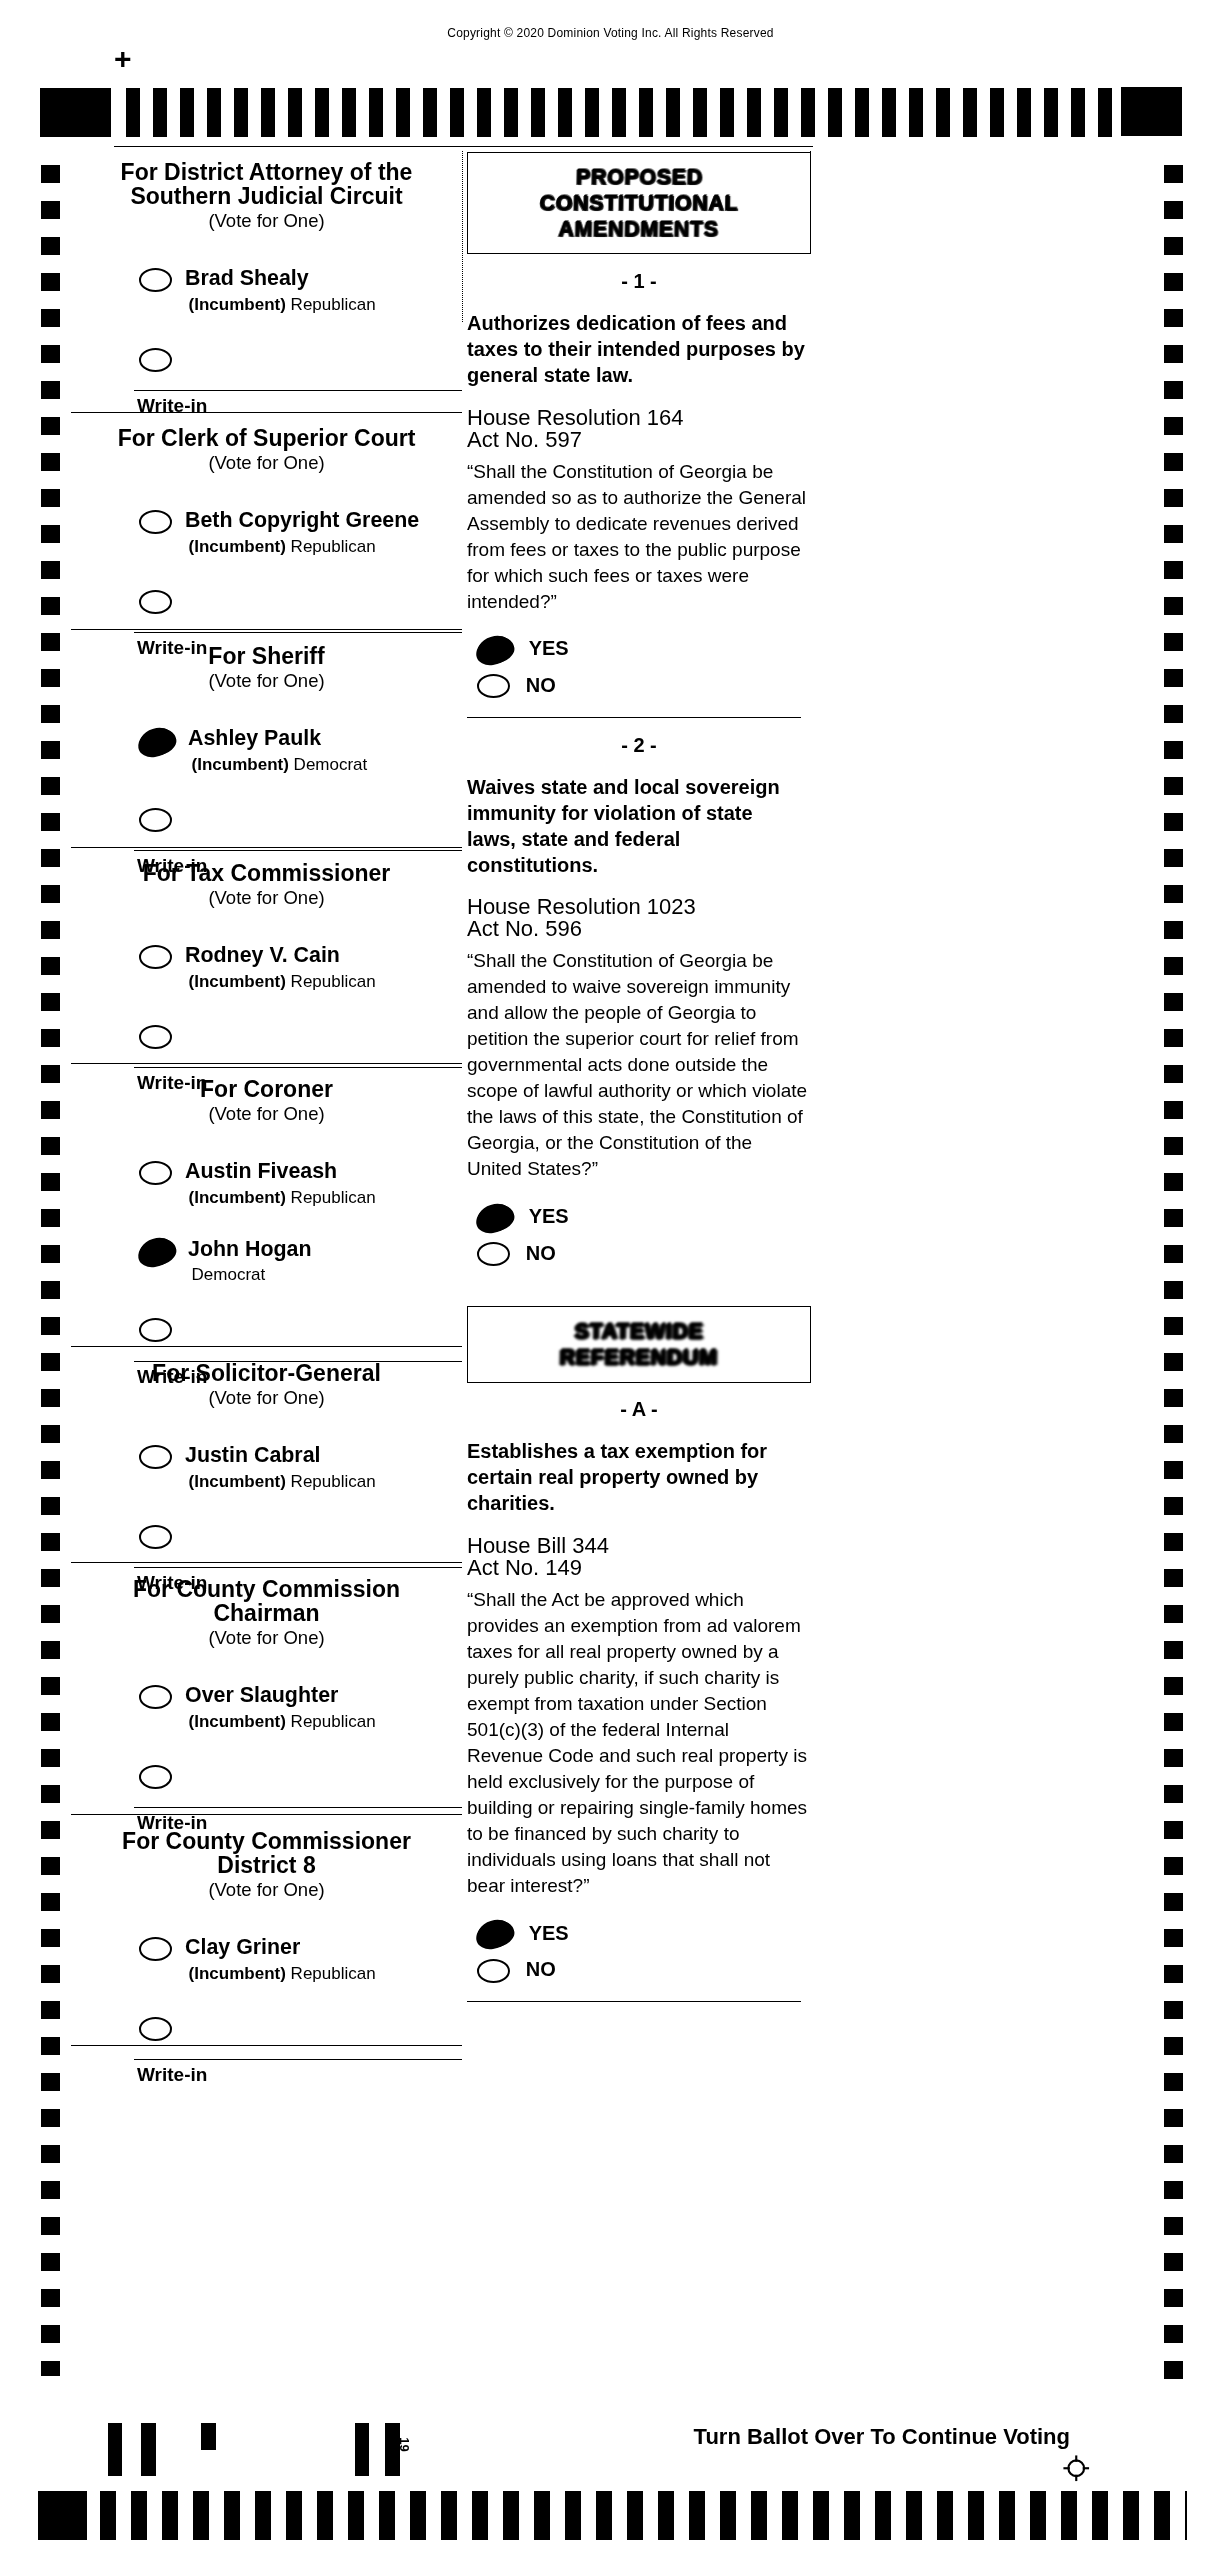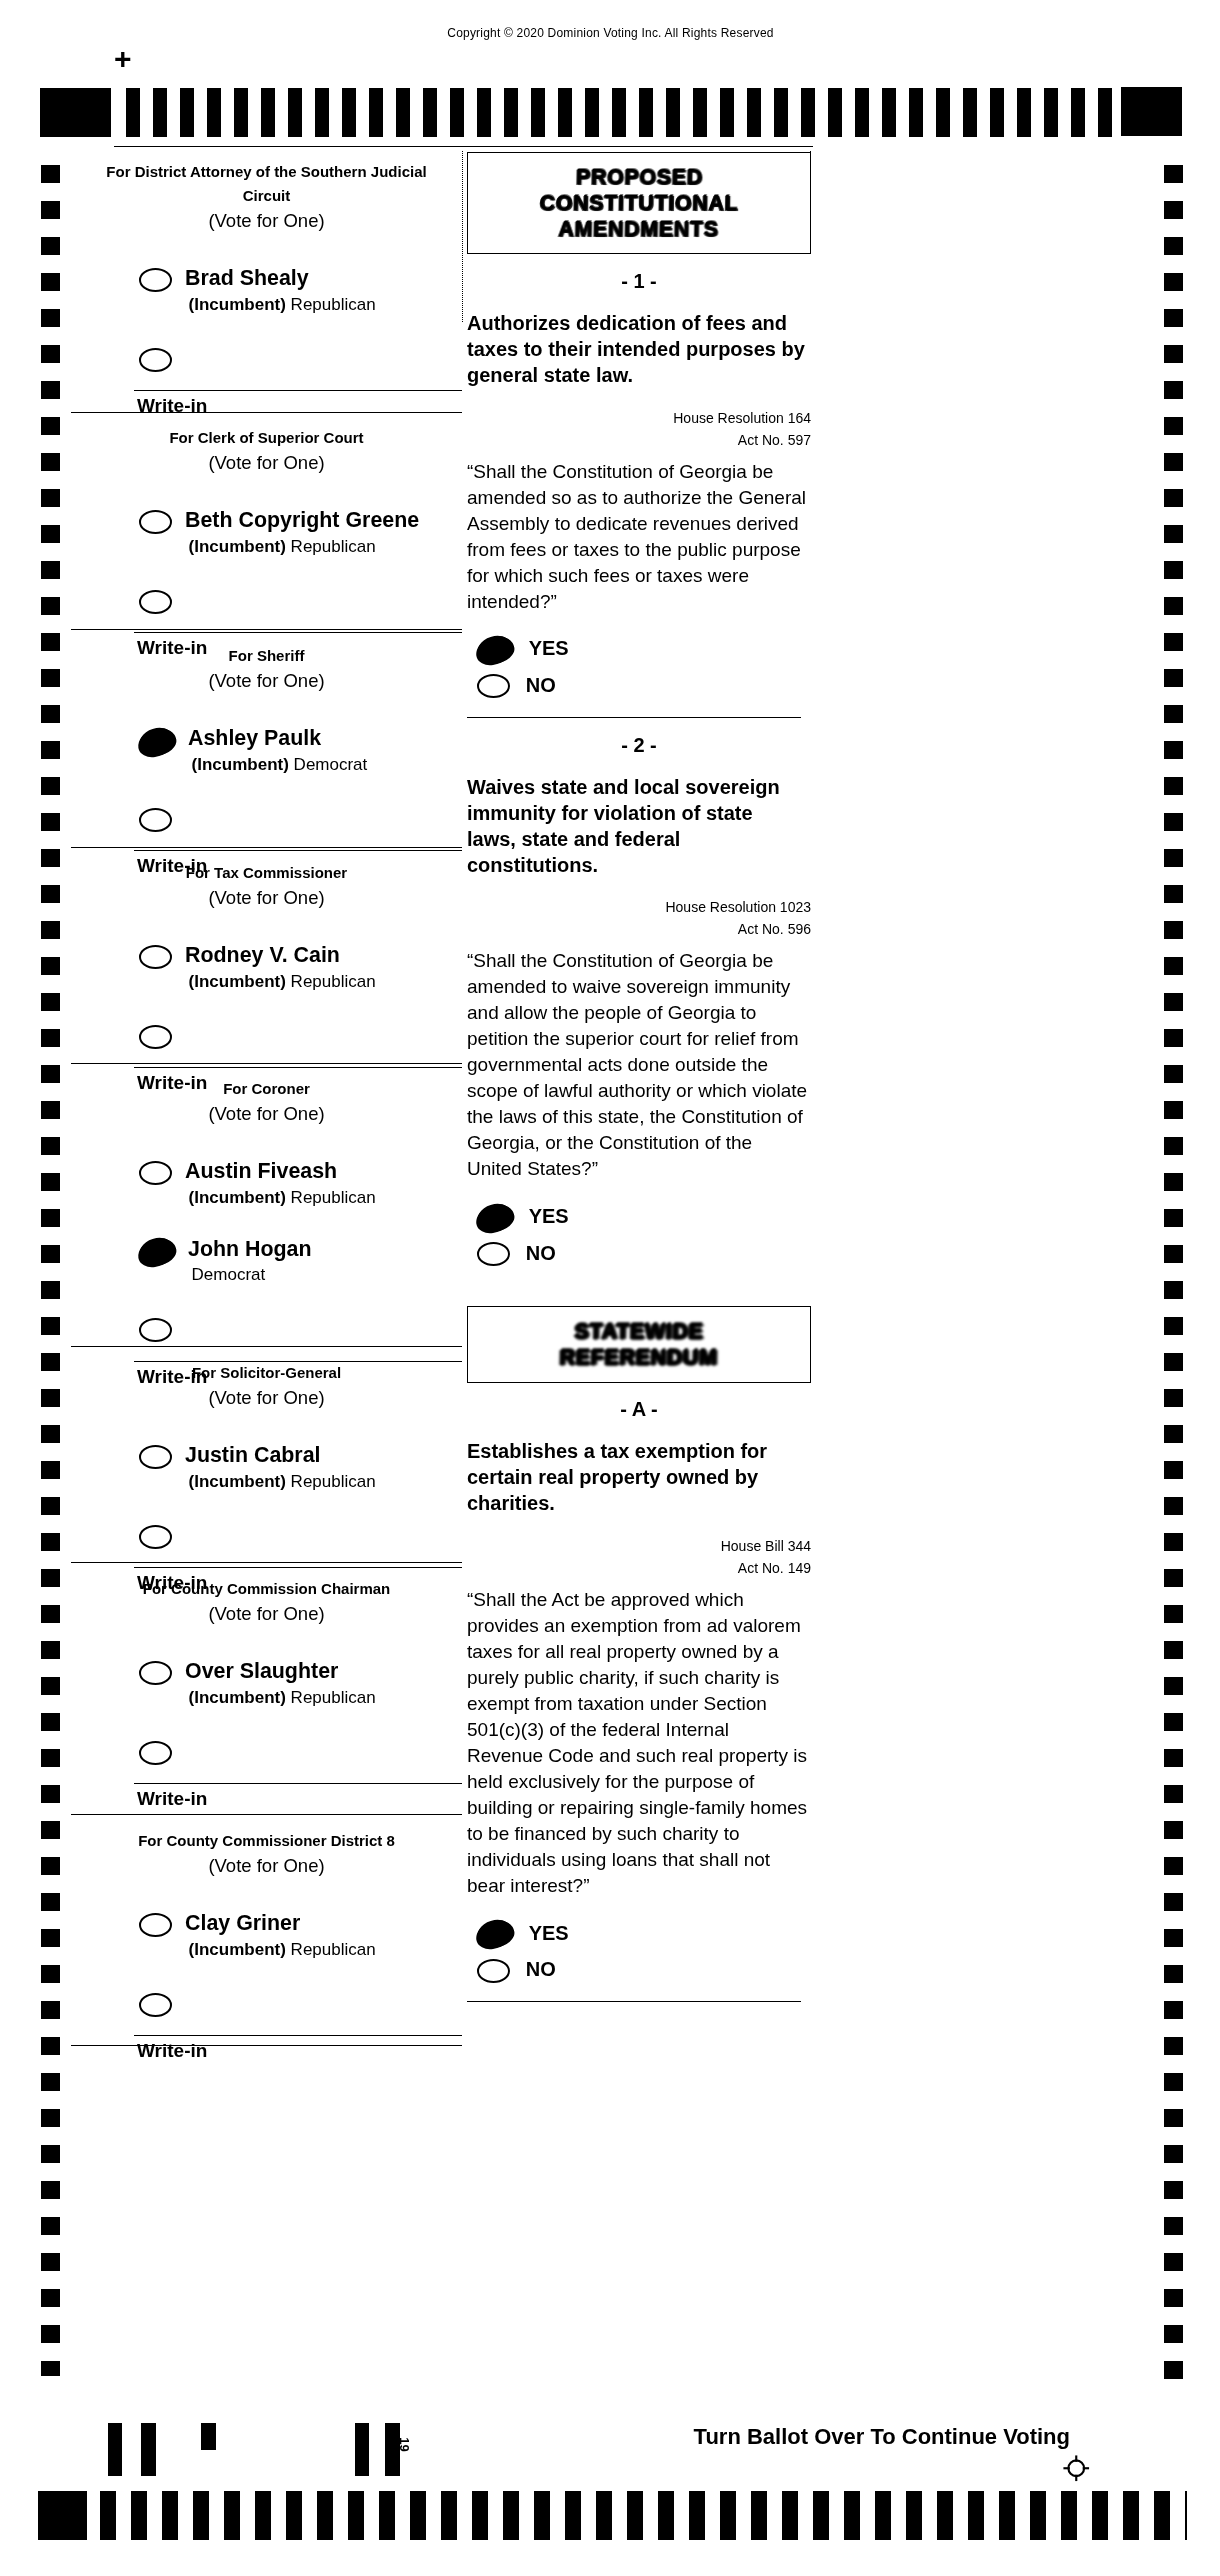--- a/index.html
+++ b/index.html
@@ -26,21 +26,21 @@
       transform:rotate(90deg);transform-origin:center;}
 
   
   .hline{position:absolute;border-top:1.4px solid #000;}
   .vdotted{position:absolute;border-left:1.4px dotted #000;}
 
   
   .left-col{position:absolute;left:71px;top:150px;width:391px;height:1905px;}
   .contest{position:absolute;left:0;width:100%;}
   .sep{position:absolute;left:0;width:100%;border-top:1.4px solid #000;}
-  .c-title{text-align:center;font-size:15px;font-weight:bold;line-height:24px;padding:10px 28.5px 0 28.5px;}
+  .c-title{text-align:center;font-size:23px;font-weight:bold;line-height:24px;padding:10px 28.5px 0 28.5px;}
   .c-vote{text-align:center;font-size:18.5px;line-height:23px;margin-top:1.4px;}
   .option{display:flex;align-items:flex-start;gap:13px;margin:34px 0 0 68px;}
   .option.second{margin-top:28.5px;}
   .option.writein-opt{margin-top:31px;}
   .bubble{flex:none;width:33px;height:24px;border:2.1px solid #000;border-radius:50%;
           box-sizing:border-box;margin-top:1.4px;background:#fff;}
   .bubble.filled{background:#000;border:none;width:36px;height:27px;
       border-radius:54% 46% 58% 42% / 58% 52% 48% 42%;
       transform:rotate(-9deg);box-shadow:1.4px 0.7px 0 0 #000,-1.4px 1.4px 0 0 #000;}
   .opt-name{font-size:21.4px;font-weight:bold;line-height:24px;}
@@ -54,21 +54,21 @@
   .mbox{border:1.4px solid #000;text-align:center;padding:11.4px 4.3px;}
   .mbox.first{margin-top:5.7px;}
   .mbox-title{font-size:21.4px;font-weight:bold;line-height:26px;letter-spacing:0.7px;}
   .degraded{filter:blur(0.6px) contrast(3);
       text-shadow:1.4px 1.4px 0.7px rgba(0,0,0,.9),-0.7px 0.7px 0 rgba(0,0,0,.7),0.7px -0.7px 0 rgba(0,0,0,.55);
       transform:skewX(-1deg);}
   .degraded-heavy{filter:blur(1.1px) contrast(4);
       text-shadow:2.1px 1.4px 1.4px rgba(0,0,0,.95),-1.4px 0.7px 0.7px rgba(0,0,0,.9),0.7px -1.4px 0.7px rgba(0,0,0,.8),0 2.1px 1.4px rgba(0,0,0,.85);}
   .mnum{text-align:center;font-size:20px;font-weight:bold;line-height:23px;margin-top:15.7px;}
   .msummary{font-size:20px;font-weight:bold;line-height:26px;margin-top:17px;padding-right:4.3px;}
-  .mref{font-size:14px;line-height:22px;margin-top:18.5px;text-align:right;}
+  .mref{font-size:22px;line-height:22px;margin-top:18.5px;}
   .mquestion{font-size:19px;line-height:26px;margin-top:8px;padding-right:1.4px;}
   .yn-row{display:flex;align-items:center;gap:15.7px;margin:20px 0 0 10px;}
   .yn-row.no-row{margin-top:10px;}
   .yn-label{font-size:20px;font-weight:bold;}
   .mline{border-top:1.4px solid #000;margin-top:18.5px;width:97%;}
   .mbox.statewide{margin-top:40px;}
 
   
   .turn-over{position:absolute;left:0;top:2424px;width:1070px;text-align:right;
       font-size:22px;font-weight:bold;}

